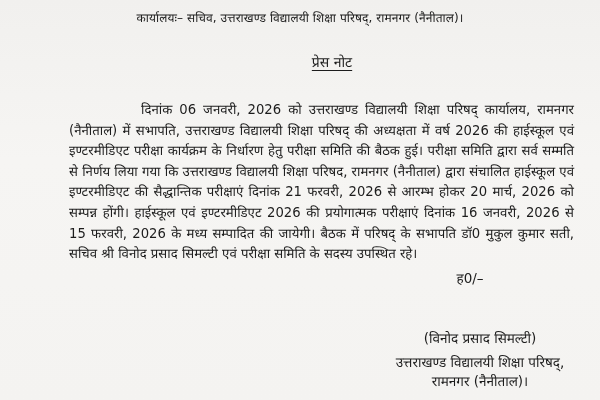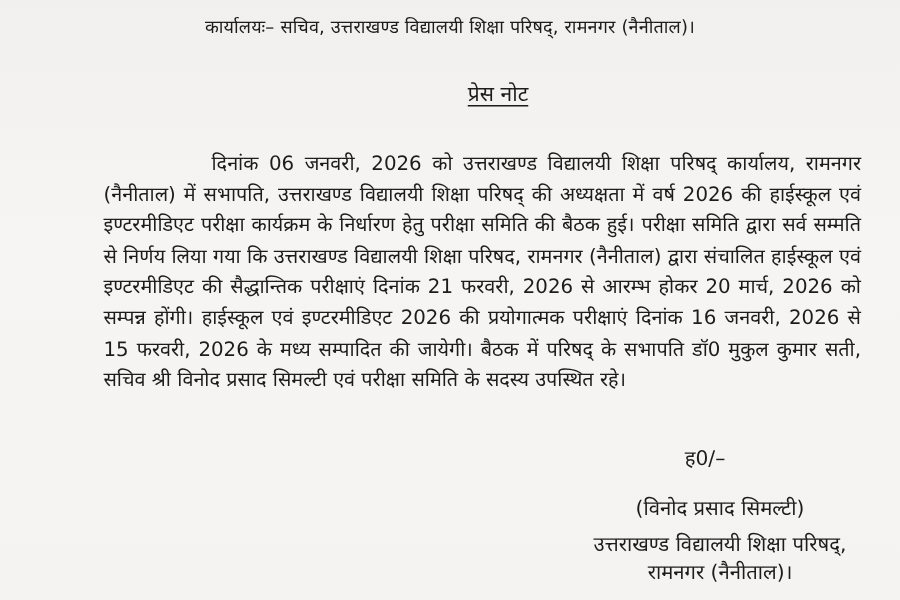--- a/index.html
+++ b/index.html
@@ -55,21 +55,21 @@
       margin: 12px;
     }
     .signature {
       position: absolute;
       left: 380px;
       width: 200px;
       text-align: center;
       font-size: 13.5px;
       white-space: nowrap;
     }
-    .sig-mark { top: 296px; left: 410px; width: 120px; }
+    .sig-mark { top: 269px; left: 410px; width: 120px; }
     .sig-name { top: 329px; }
     .sig-desig { top: 334px; }
     .sig-org { top: 353px; left: 365px; width: 230px; }
     .sig-place { top: 372px; }
   </style>
 </head>
 <body>
 
 <div class="page">
   <div class="office-header">कार्यालयः– सचिव, उत्तराखण्ड विद्यालयी शिक्षा परिषद्, रामनगर (नैनीताल)।</div>

